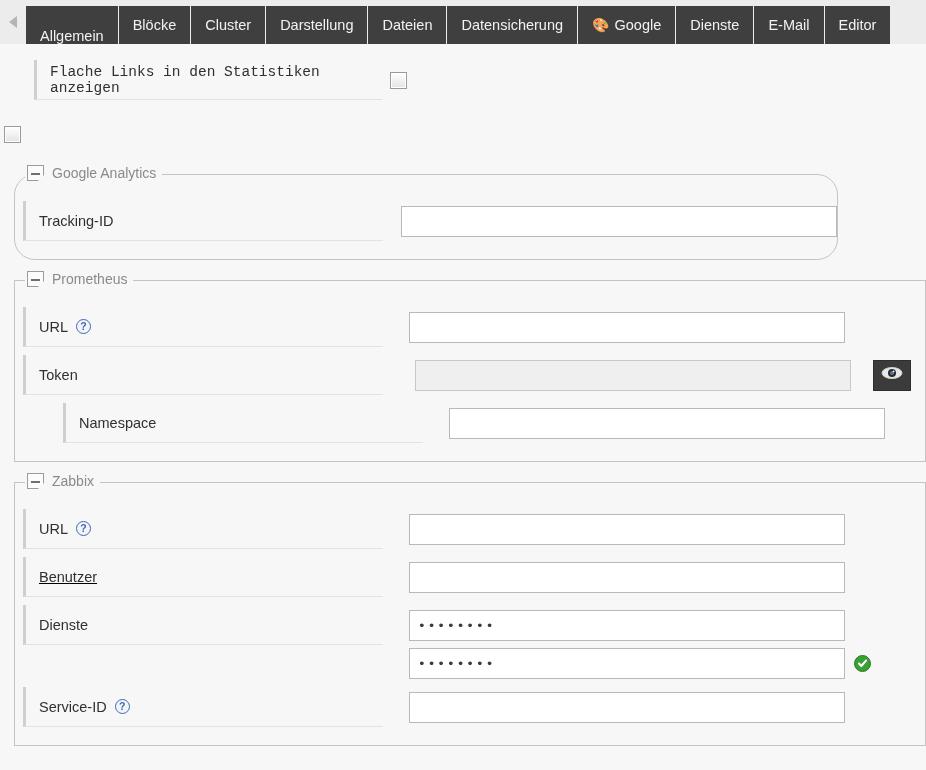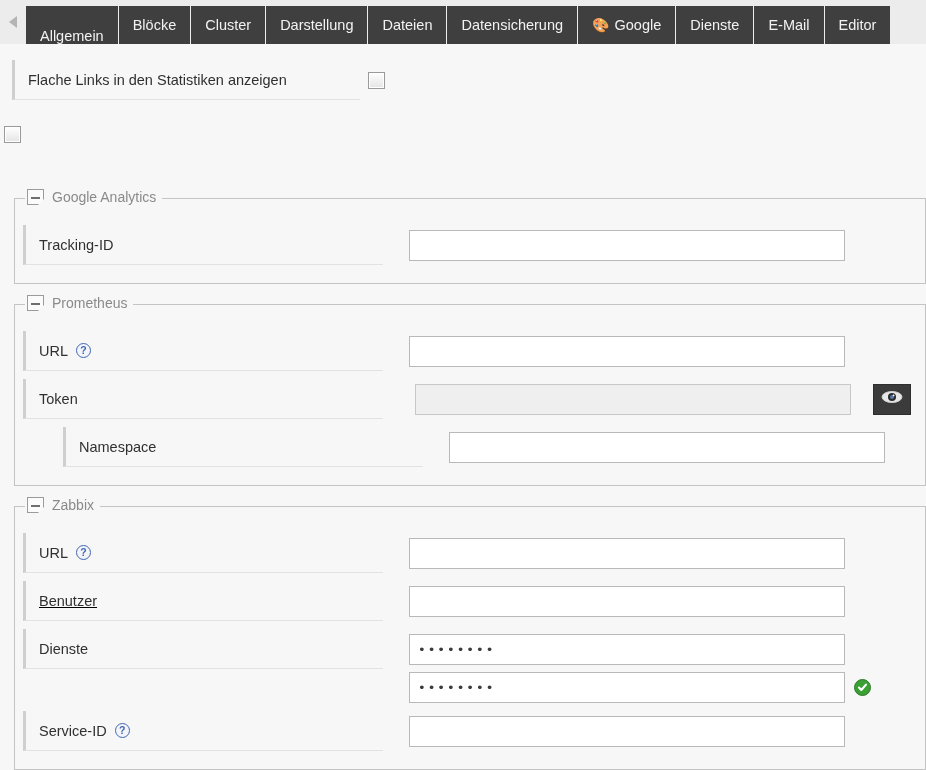--- a/index.html
+++ b/index.html
@@ -233,34 +233,34 @@
       <div class="tab">
         <span>Editor</span>
       </div>
     </div>
 </div>
 
 <div class="panel">
 
   <div id="top-options">
       <div class="row" style="margin-top: 12px;">
-        <div class="row-label toprow" style="width:348px;margin-left:12px;">
+        <div class="row-label toprow" style="width:348px;margin-left:34px;font-family:Liberation Mono, monospace;">
           <span>Flache Links in den Statistiken anzeigen</span>
         </div>
         <div style="width:8px"></div>
         <div class="checkbox"></div>
       </div>
       <div class="row" style="margin-top: 6px;">
         <div style="width:4px"></div>
         <div class="checkbox"></div>
       </div>
     </div>
 
   <div id="sections">
-      <div class="fs" style="margin-top: 40px; width: 912px;">
+      <div class="fs" style="margin-top: 16px; width: 824px; border-radius: 21px;">
         <div class="fs-legend">
           <span class="collapse-box"></span>
           <span>Google Analytics</span>
         </div>
         <div class="fs-body">
           <div class="row" style="padding-left:8px;align-items:center;">
             <div class="row-label" style="width:360px;">
               <span>Tracking-ID</span>
             </div>
             <div style="width:26px"></div>

